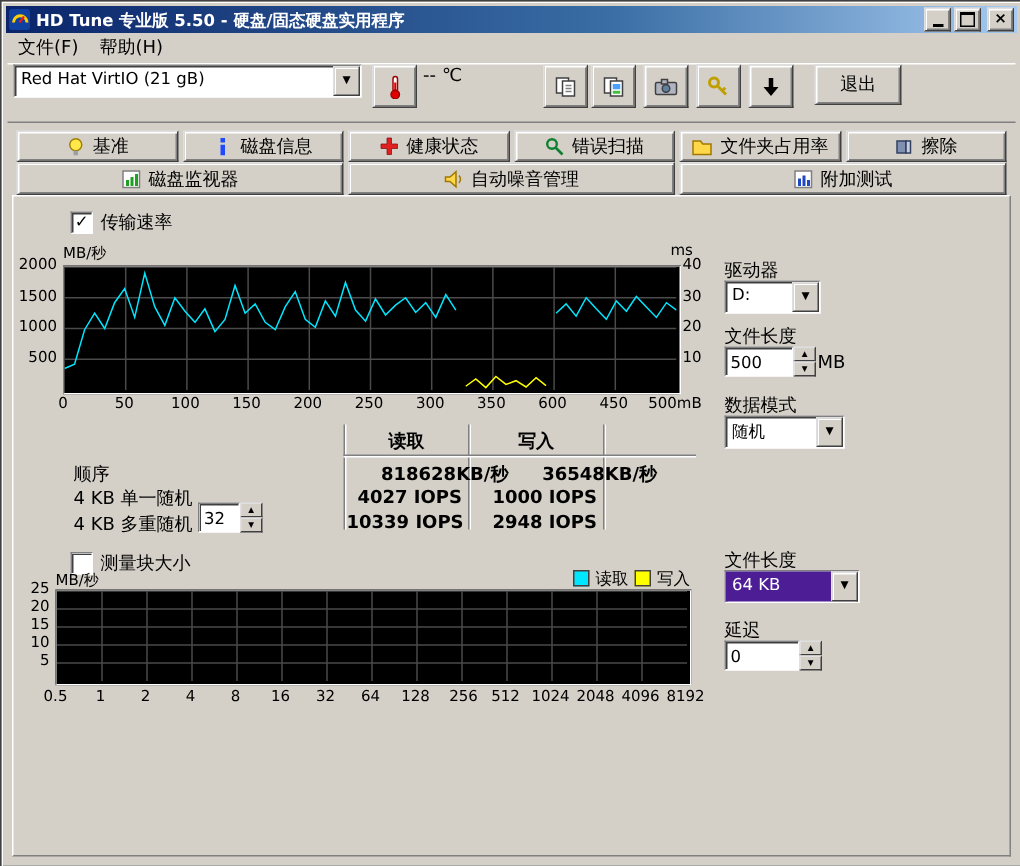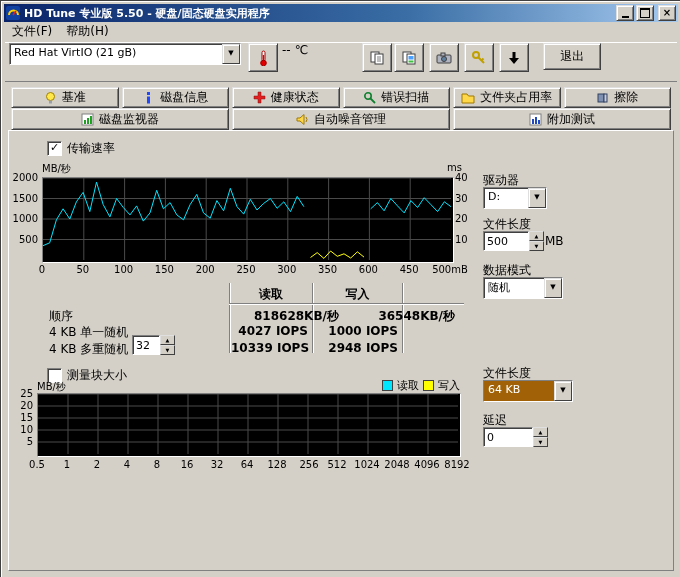--- a/index.html
+++ b/index.html
@@ -21,21 +21,21 @@
   .winbtn .minbar{display:block;width:7px;height:2px;background:#000;margin-top:7px;}
   .winbtn .maxbox{display:block;width:8px;height:7px;border:1px solid #000;border-top-width:2px;}
   
   .menubar{position:absolute;left:4px;top:21px;right:4px;height:18px;display:flex;align-items:center;}
   .menu-item{padding:1px 7px;}
   .toolbar{position:absolute;left:4px;top:41px;right:4px;height:38px;display:flex;align-items:flex-start;
     border-top:1px solid #fff;border-bottom:1px solid #808080;padding-left:4px;}
   .combo{display:inline-flex;align-items:stretch;height:20px;background:#fff;border:1px solid;
     border-color:#808080 #fff #fff #808080;box-shadow:inset 1px 1px 0 #404040;}
   .combo-val{flex:1;font-size:11px;padding:2px 3px 0 4px;white-space:nowrap;overflow:hidden;}
-  .combo-val.hl{background:#a16207;color:#fff;}
+  .combo-val.hl{background:#4c1d95;color:#fff;}
   .combo-btn{width:16px;background:#d4d0c8;border:1px solid;border-color:#dfdfdf #404040 #404040 #dfdfdf;
     box-shadow:inset 1px 1px 0 #fff;text-align:center;font-size:7px;line-height:17px;}
   .tbtn{width:28px;height:27px;display:flex;align-items:center;justify-content:center;margin-right:2px;}
   .temp-txt{font-size:12px;margin:0 2px;}
   .exitbtn{width:56px;height:25px;display:flex;align-items:center;justify-content:center;font-size:12px;}
   
   .tabrow{position:absolute;left:10px;right:10px;display:flex;gap:3px;}
   .tabrow1{top:86px;height:21px;}
   .tabrow2{top:107px;height:22px;}
   .tab{flex:1;display:flex;align-items:center;justify-content:center;gap:5px;
@@ -286,21 +286,21 @@
 
     <div class="groove-v abs" style="left:220px;top:152px;height:70px;"></div>
     <div class="groove-v abs" style="left:303px;top:152px;height:70px;"></div>
     <div class="groove-v abs" style="left:393px;top:152px;height:70px;"></div>
     <span class="hdr abs" style="left:222px;top:155px;width:80px;">读取</span>
     <span class="hdr abs" style="left:305px;top:155px;width:87px;">写入</span>
     <div class="groove-h abs" style="left:220px;top:172px;width:235px;"></div>
 
     <span class="lbl abs" style="left:40px;top:177px;">顺序</span>
     <span class="num abs ralign" style="left:222px;top:177px;width:69px;margin-left:23px;">818628KB/秒</span>
-    <span class="num abs ralign" style="left:322px;top:177px;width:84px;padding-left:40px;">36548KB/秒</span>
+    <span class="num abs ralign" style="left:305px;top:177px;width:84px;padding-left:40px;">36548KB/秒</span>
 
     <span class="lbl abs" style="left:40px;top:193px;">4 KB 单一随机</span>
     <span class="num abs ralign" style="left:222px;top:193px;width:77px;">4027 IOPS</span>
     <span class="num abs ralign" style="left:305px;top:193px;width:84px;">1000 IOPS</span>
 
     <span class="lbl abs" style="left:40px;top:210px;">4 KB 多重随机</span>
     <span class="spin abs" style="left:123px;top:204px;">
       <input style="width: 20px;" value="32">
       <span class="spin-btns">
           <span>▲</span>

